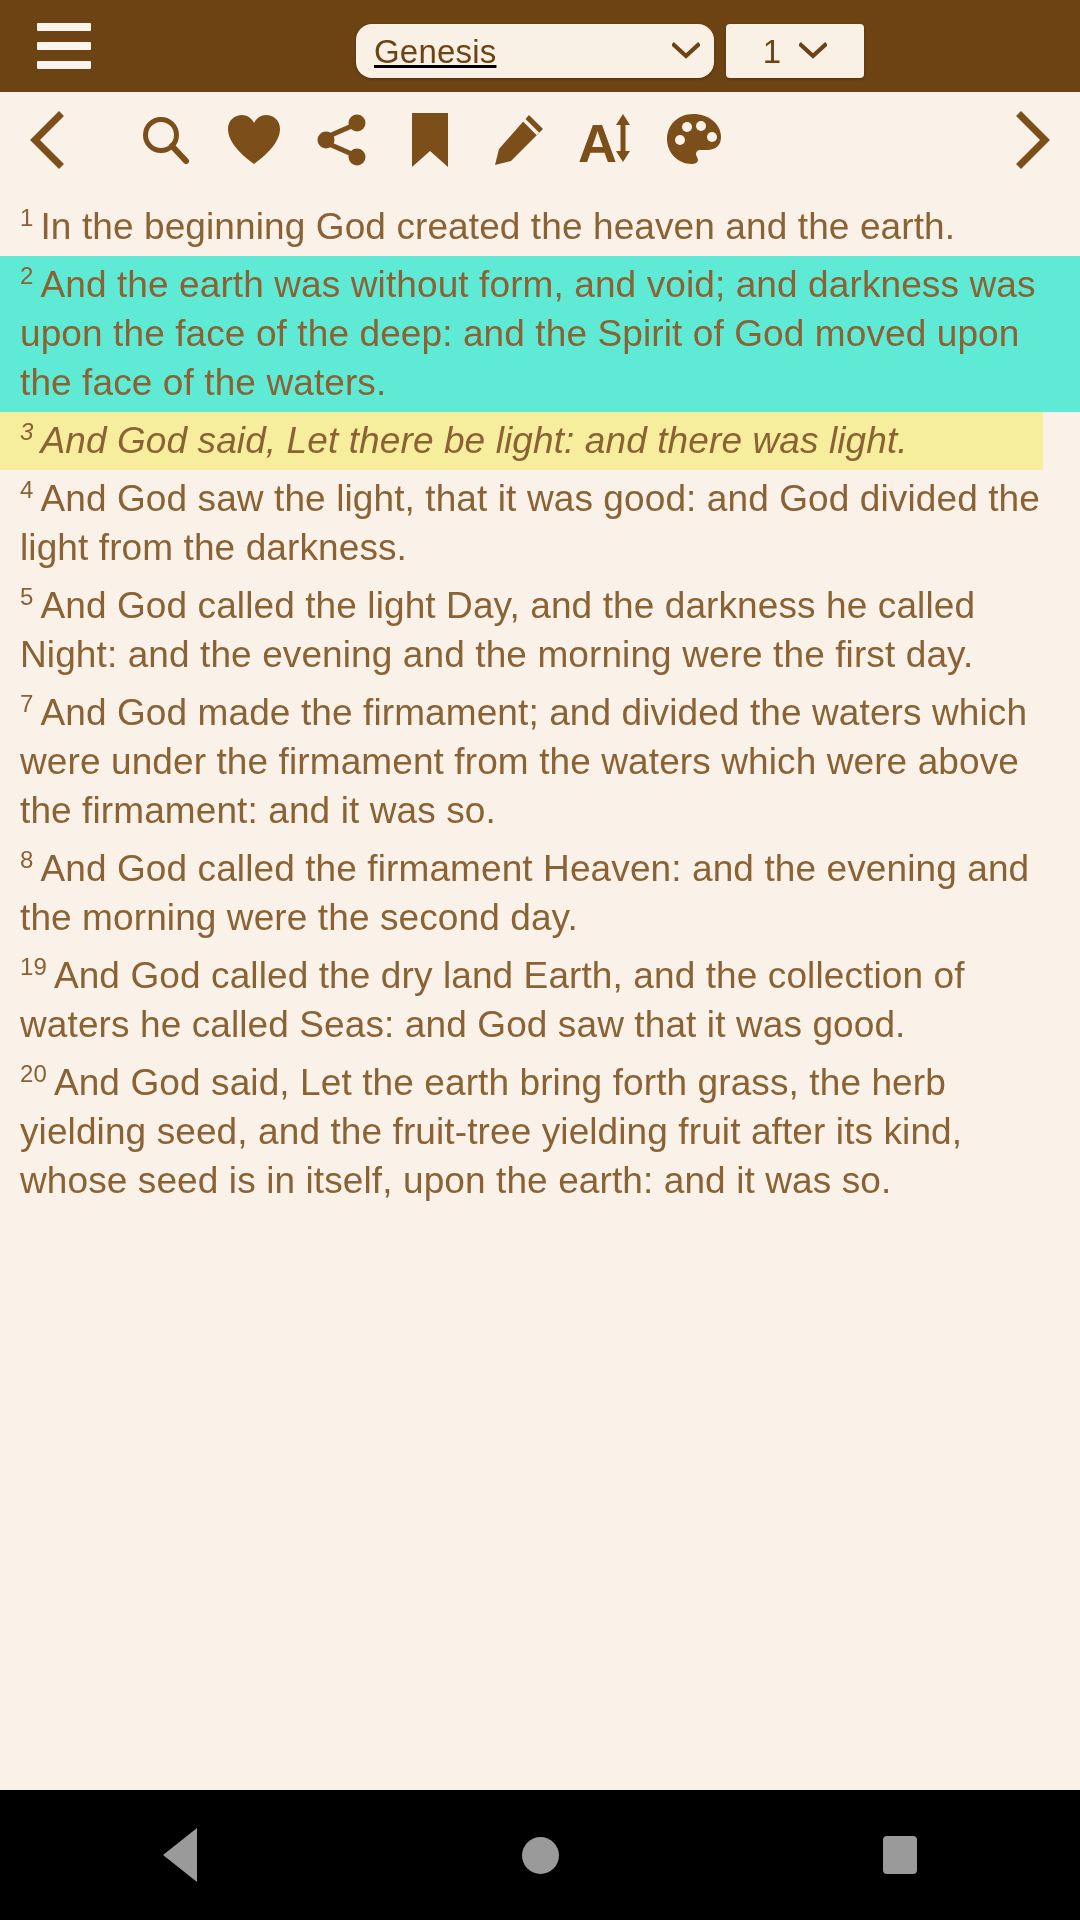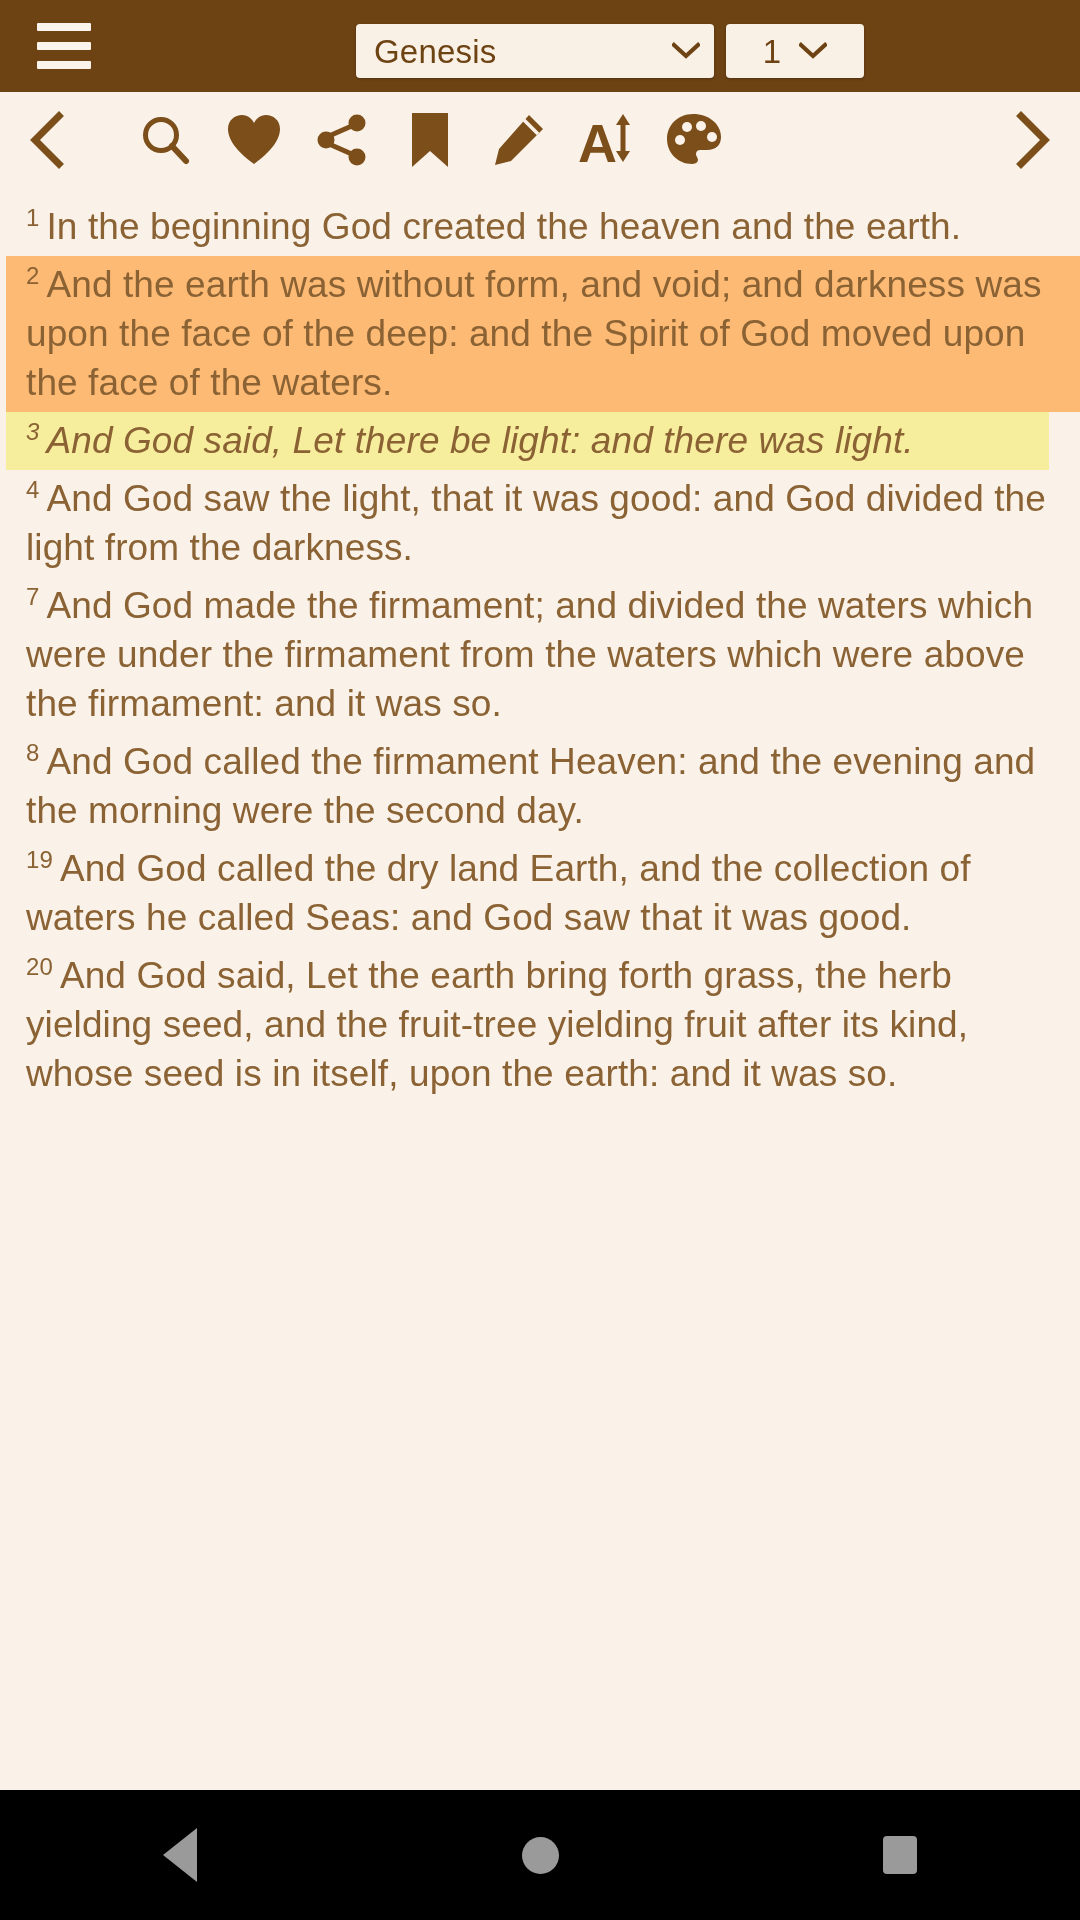--- a/index.html
+++ b/index.html
@@ -27,25 +27,26 @@
   }
   .hamburger span {
     display:block; width:54px; height:8px;
     background:#FBF4EC; border-radius:1px;
   }
 
   .book-select {
     position:absolute; left:356px; top:24px;
     width:358px; height:54px;
     background:#FAF1E6;
-    border-radius:4px;
+    border-radius:16px;
     display:flex; align-items:center;
     padding:0 14px 0 18px;
     box-shadow:0 1px 3px rgba(0,0,0,0.28);
     cursor:pointer;
+    text-decoration:underline;
   }
   .book-select .label {
     flex:1; font-size:33px; color:#6E4314;
     letter-spacing:0.2px; line-height:1; white-space:nowrap;
   }
   .chap-select {
     position:absolute; left:726px; top:24px;
     width:138px; height:54px;
     background:#FAF1E6;
     border-radius:4px;
@@ -86,23 +87,22 @@
     background:#FAF2E8;
     overflow:hidden;
     padding-top:10px;
   }
   .verse {
     font-size:37px;
     line-height:49px;
     color:#8A6234;
     padding:4px 20px 5px 20px;
     letter-spacing:0.1px;
-    margin-left:6px;
-  }
-  .verse.hl-full { background:#fdba74; }
+  }
+  .verse.hl-full { background:#5eead4; }
   .verse.hl-part {
     background:linear-gradient(to right,#F6EE9D 0,#F6EE9D 1043px,#FAF2E8 1043px,#FAF2E8 100%);
     font-style:italic;
   }
   .vnum {
     font-size:24px;
     vertical-align:super;
     line-height:0;
     margin-right:7px;
     color:#8A6234;
@@ -238,20 +238,21 @@
         <path d="M14 6 L38 30 L14 54" fill="none" stroke="#7C4E1A" stroke-width="7" stroke-linecap="square"></path>
       </svg>
     </div>
   </div>
 
   <div class="content" id="verse-list">
       <div class="verse"><span class="vnum">1</span><span>In the beginning God created the heaven and the earth.</span></div>
       <div class="verse hl-full"><span class="vnum">2</span><span>And the earth was without form, and void; and darkness was upon the face of the deep: and the Spirit of God moved upon the face of the waters.</span></div>
       <div class="verse hl-part"><span class="vnum">3</span><span>And God said, Let there be light: and there was light.</span></div>
       <div class="verse"><span class="vnum">4</span><span>And God saw the light, that it was good: and God divided the light from the darkness.</span></div>
+      <div class="verse"><span class="vnum">5</span><span>And God called the light Day, and the darkness he called Night: and the evening and the morning were the first day.</span></div>
       <div class="verse"><span class="vnum">7</span><span>And God made the firmament; and divided the waters which were under the firmament from the waters which were above the firmament: and it was so.</span></div>
       <div class="verse"><span class="vnum">8</span><span>And God called the firmament Heaven: and the evening and the morning were the second day.</span></div>
       <div class="verse"><span class="vnum">19</span><span>And God called the dry land Earth, and the collection of waters he called Seas: and God saw that it was good.</span></div>
       <div class="verse"><span class="vnum">20</span><span>And God said, Let the earth bring forth grass, the herb yielding seed, and the fruit-tree yielding fruit after its kind, whose seed is in itself, upon the earth: and it was so.</span></div>
     </div>
 
   <div class="navbar">
     <div class="nav-item">
       <div class="nav-back"></div>
     </div>

